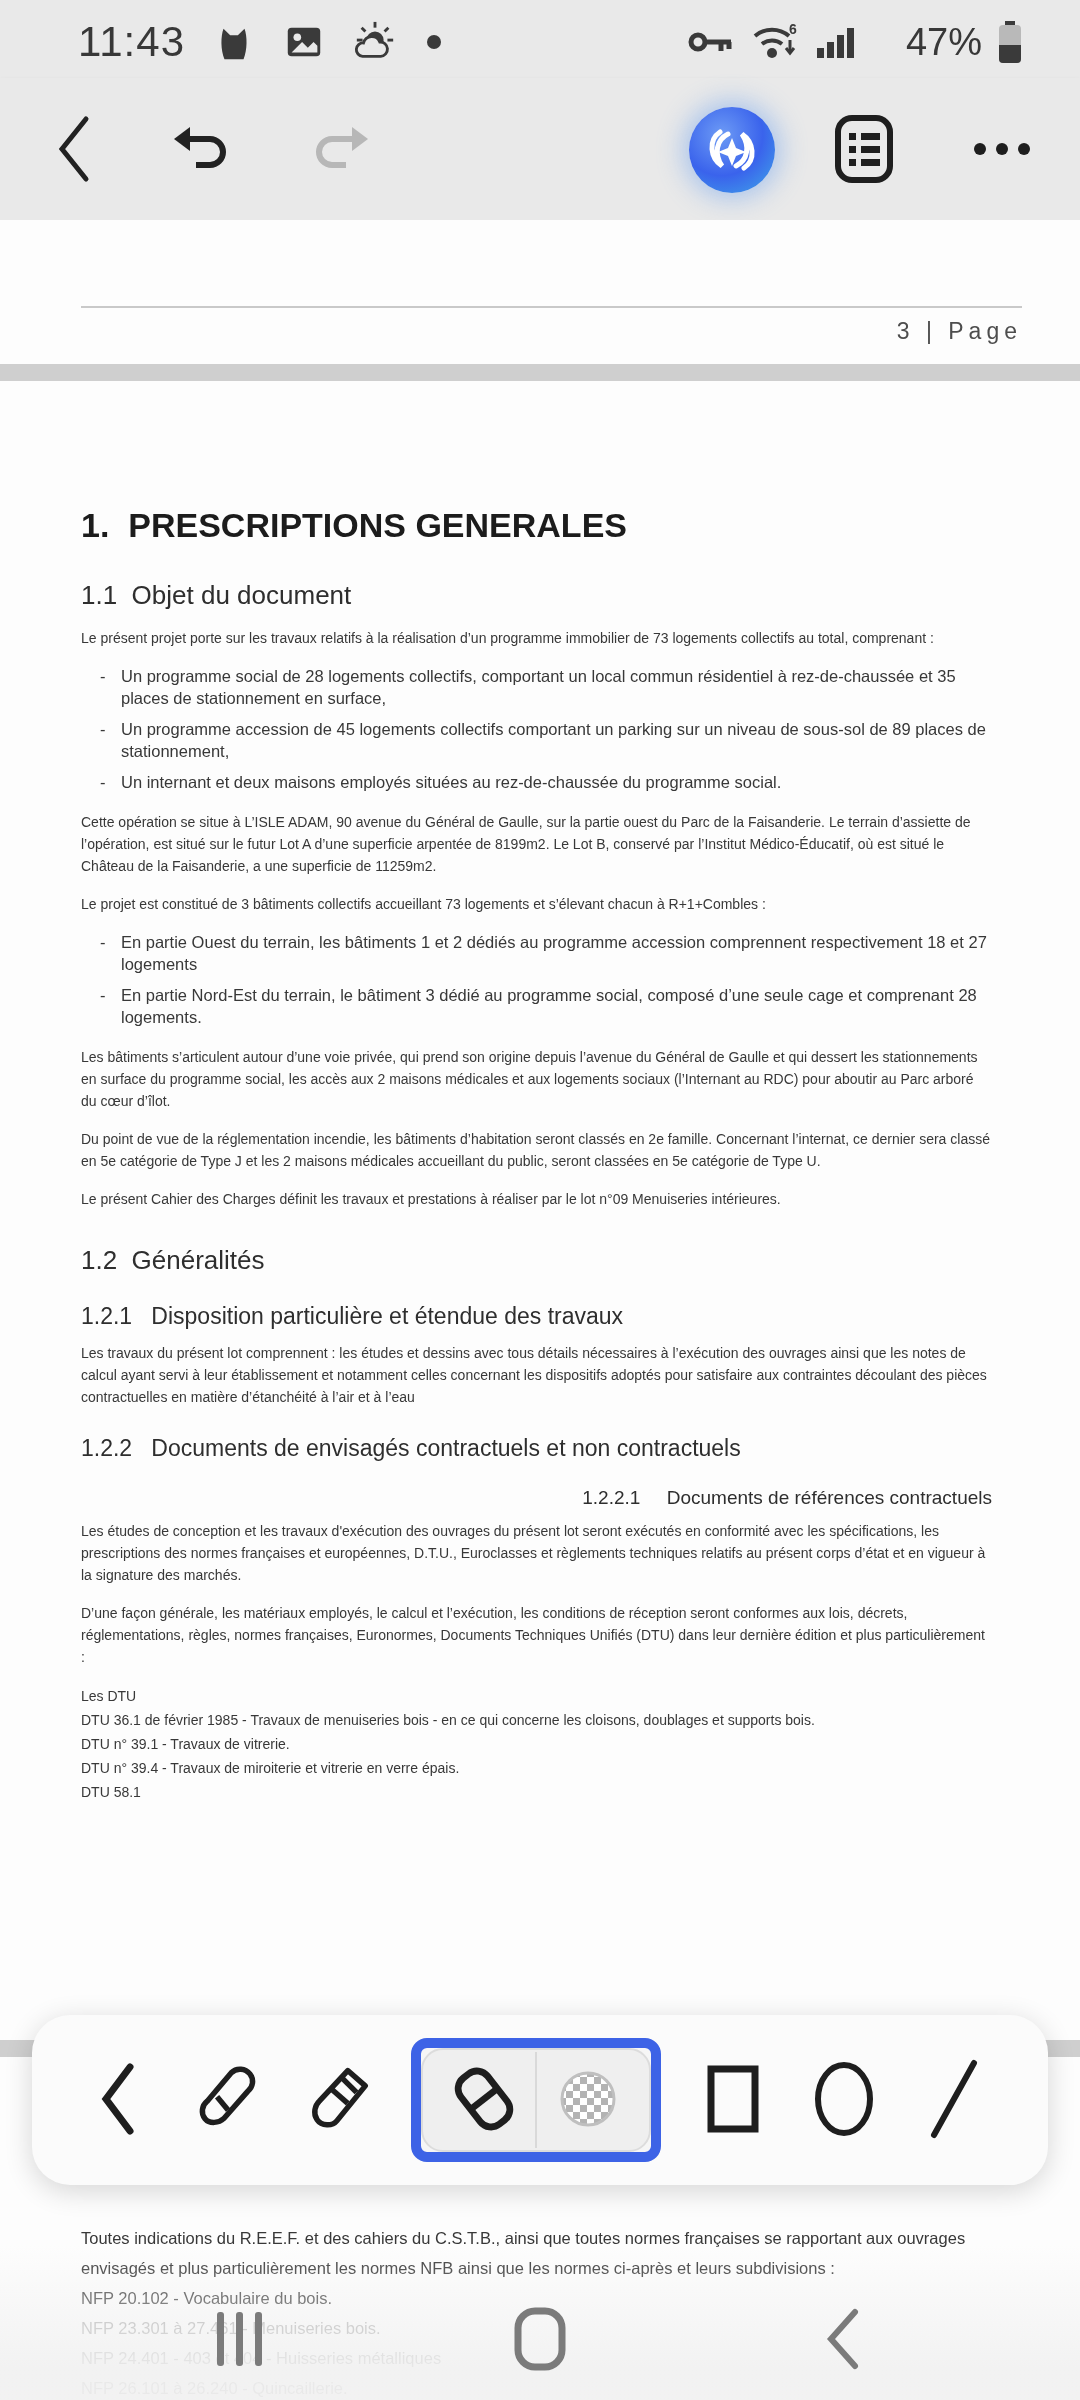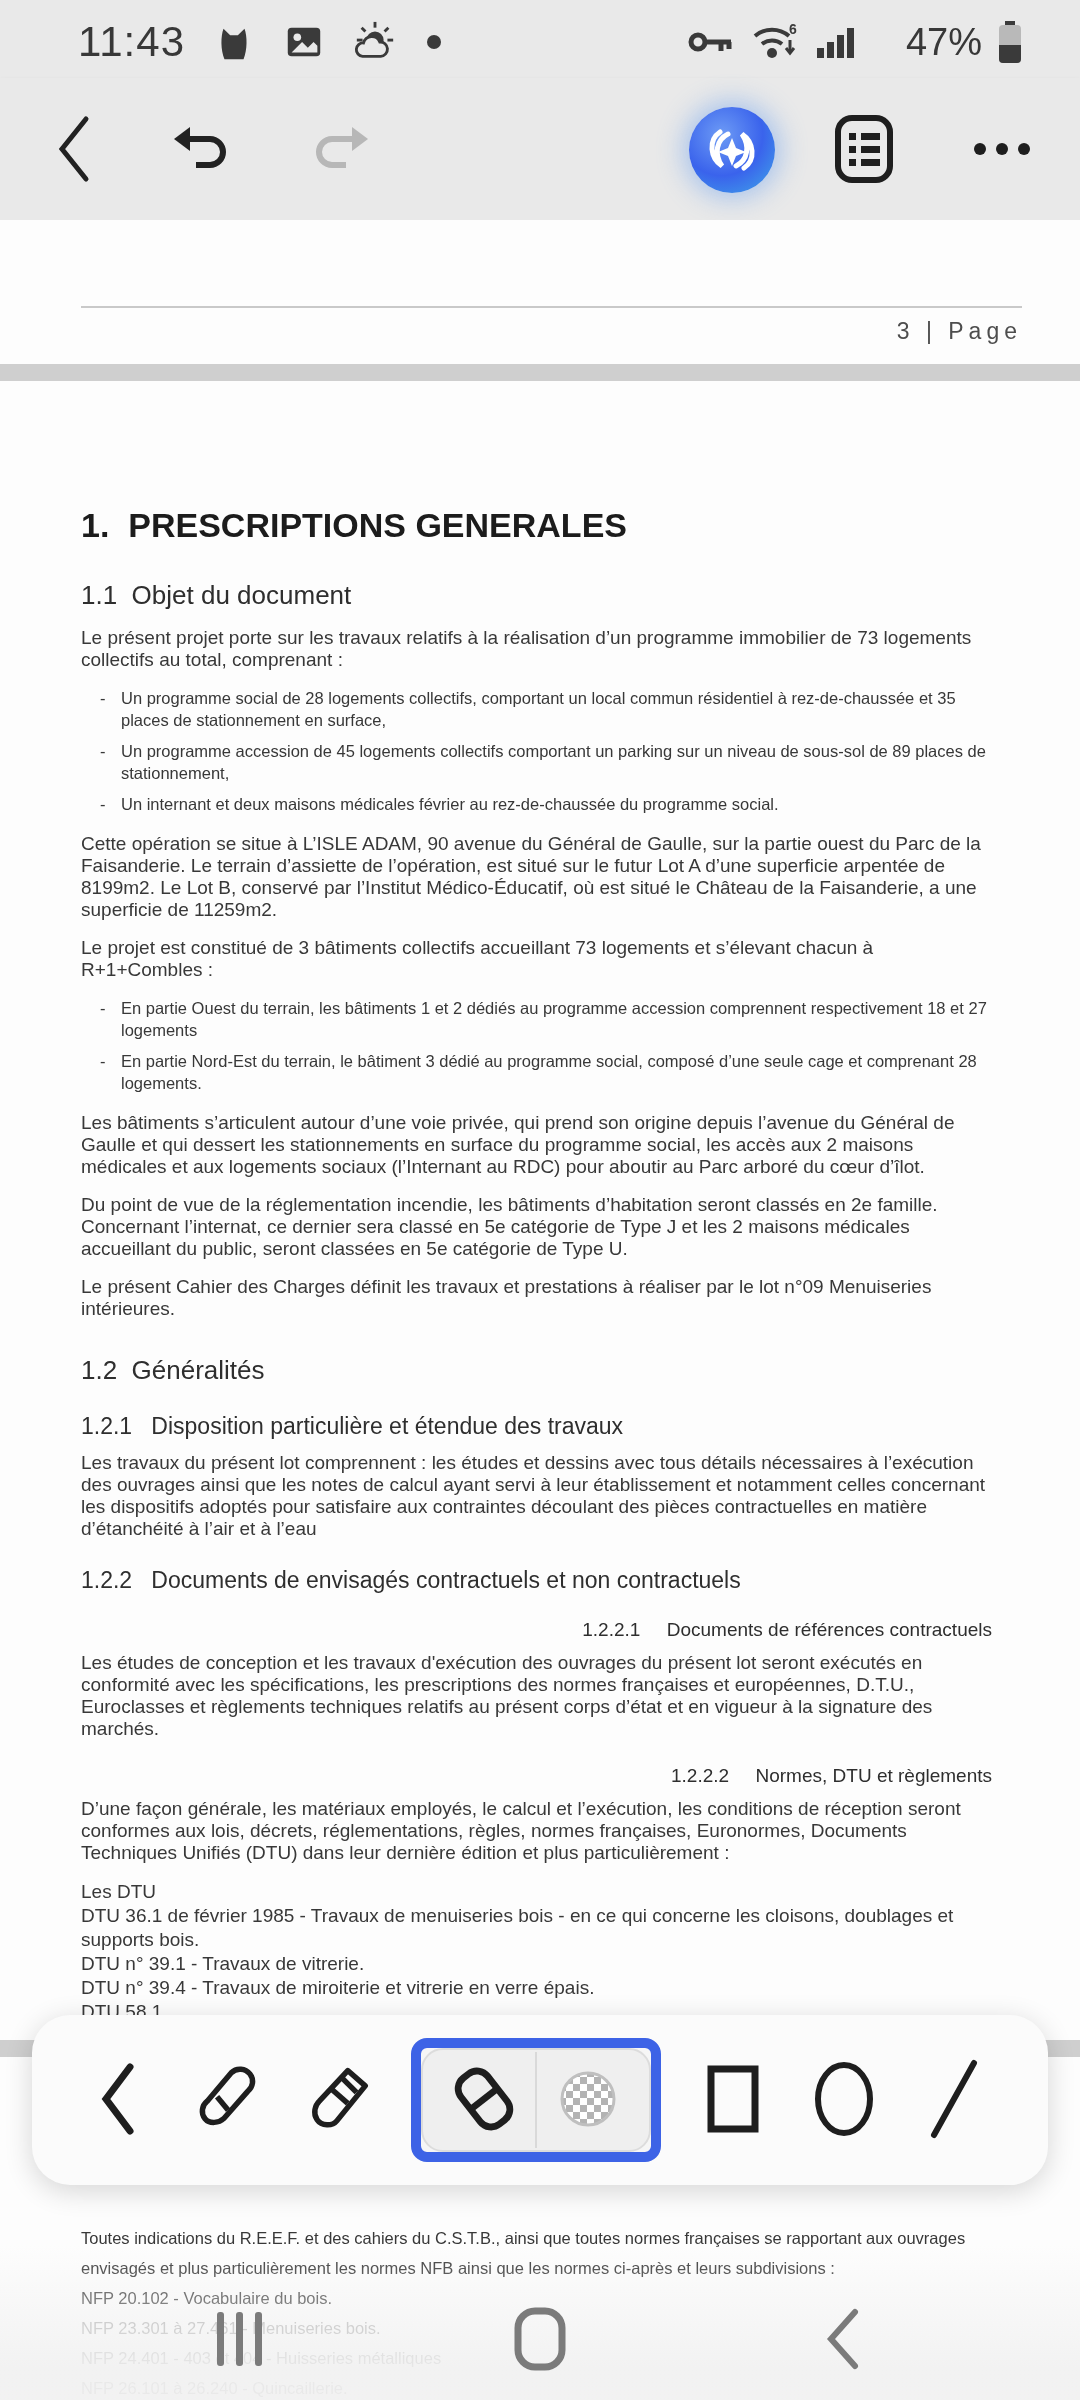--- a/index.html
+++ b/index.html
@@ -29,21 +29,21 @@
     border-top:2px solid #c9c9c9;}
   .page-footer{position:absolute;top:98px;right:58px;font-size:23px;color:#4d4d4d;
     letter-spacing:5px;}
   .page-gap{position:absolute;left:0;right:0;background:#cfcfcf;}
   .gap1{top:144px;height:17px;}
   .gap2{top:1820px;height:17px;}
   .page3{position:absolute;top:161px;left:0;right:0;height:1659px;background:#fdfdfd;
     padding:124px 88px 0 81px;box-sizing:border-box;color:#383838;overflow:hidden;}
   .page4{position:absolute;top:1837px;left:0;right:0;height:343px;background:#fdfdfd;
     padding:166px 58px 0 81px;box-sizing:border-box;color:#383838;overflow:hidden;}
-  .blk{font-size:19px;line-height:22px;}
+  .blk{font-size:14px;line-height:22px;}
   .h1{font-size:34px;line-height:40px;font-weight:bold;color:#1c1c1c;
     margin:0 0 26px 0;white-space:pre-wrap;}
   .h2{font-size:26px;line-height:32px;color:#2e2e2e;margin:34px 0 16px 0;white-space:pre-wrap;}
   .h2:first-child{margin-top:0;}
   .h3{font-size:23px;line-height:28px;color:#2e2e2e;margin:26px 0 12px 0;white-space:pre-wrap;}
   .h4{font-size:19px;line-height:24px;color:#2e2e2e;margin:24px 0 10px 0;white-space:pre-wrap;text-align:right;}
   .p{margin:0 0 16px 0;}
   .line{margin:0;line-height:24px;}
   .bullets{list-style:none;margin:2px 0 18px 0;padding:0 0 0 40px;}
   .bullets li{position:relative;font-size:16.5px;line-height:22px;margin:0 0 9px 0;}
@@ -227,38 +227,37 @@
     </div>
     <div class="page-gap gap1"></div>
     <div class="page3">
       <div>
           <div class="blk h1">1.  PRESCRIPTIONS GENERALES</div>
           <div class="blk h2">1.1  Objet du document</div>
           <div class="blk p">Le présent projet porte sur les travaux relatifs à la réalisation d’un programme immobilier de 73 logements collectifs au total, comprenant :</div>
           <ul class="bullets">
             <li>Un programme social de 28 logements collectifs, comportant un local commun résidentiel à rez-de-chaussée et 35 places de stationnement en surface,</li>
             <li>Un programme accession de 45 logements collectifs comportant un parking sur un niveau de sous-sol de 89 places de stationnement,</li>
-            <li>Un internant et deux maisons médicales février au rez-de-chaussée du programme social.</li>
+            <li>Un internant et deux maisons employés situées au rez-de-chaussée du programme social.</li>
           </ul>
           <div class="blk p">Cette opération se situe à L’ISLE ADAM, 90 avenue du Général de Gaulle, sur la partie ouest du Parc de la Faisanderie. Le terrain d’assiette de l’opération, est situé sur le futur Lot A d’une superficie arpentée de 8199m2. Le Lot B, conservé par l’Institut Médico-Éducatif, où est situé le Château de la Faisanderie, a une superficie de 11259m2.</div>
           <div class="blk p">Le projet est constitué de 3 bâtiments collectifs accueillant 73 logements et s’élevant chacun à R+1+Combles :</div>
           <ul class="bullets">
             <li>En partie Ouest du terrain, les bâtiments 1 et 2 dédiés au programme accession comprennent respectivement 18 et 27 logements</li>
             <li>En partie Nord-Est du terrain, le bâtiment 3 dédié au programme social, composé d’une seule cage et comprenant 28 logements.</li>
           </ul>
           <div class="blk p">Les bâtiments s’articulent autour d’une voie privée, qui prend son origine depuis l’avenue du Général de Gaulle et qui dessert les stationnements en surface du programme social, les accès aux 2 maisons médicales et aux logements sociaux (l’Internant au RDC) pour aboutir au Parc arboré du cœur d’îlot.</div>
           <div class="blk p">Du point de vue de la réglementation incendie, les bâtiments d’habitation seront classés en 2e famille. Concernant l’internat, ce dernier sera classé en 5e catégorie de Type J et les 2 maisons médicales accueillant du public, seront classées en 5e catégorie de Type U.</div>
           <div class="blk p">Le présent Cahier des Charges définit les travaux et prestations à réaliser par le lot n°09 Menuiseries intérieures.</div>
           <div class="blk h2">1.2  Généralités</div>
           <div class="blk h3">1.2.1   Disposition particulière et étendue des travaux</div>
           <div class="blk p">Les travaux du présent lot comprennent : les études et dessins avec tous détails nécessaires à l’exécution des ouvrages ainsi que les notes de calcul ayant servi à leur établissement et notamment celles concernant les dispositifs adoptés pour satisfaire aux contraintes découlant des pièces contractuelles en matière d’étanchéité à l’air et à l’eau</div>
           <div class="blk h3">1.2.2   Documents de envisagés contractuels et non contractuels</div>
           <div class="blk h4">1.2.2.1     Documents de références contractuels</div>
           <div class="blk p">Les études de conception et les travaux d'exécution des ouvrages du présent lot seront exécutés en conformité avec les spécifications, les prescriptions des normes françaises et européennes, D.T.U., Euroclasses et règlements techniques relatifs au présent corps d’état et en vigueur à la signature des marchés.</div>
-          <div class="blk h4">1.2.2.2     Normes, DTU et règlements</div>
           <div class="blk p">D’une façon générale, les matériaux employés, le calcul et l’exécution, les conditions de réception seront conformes aux lois, décrets, réglementations, règles, normes françaises, Euronormes, Documents Techniques Unifiés (DTU) dans leur dernière édition et plus particulièrement :</div>
           <div class="blk line">Les DTU</div>
           <div class="blk line">DTU 36.1 de février 1985 - Travaux de menuiseries bois - en ce qui concerne les cloisons, doublages et supports bois.</div>
           <div class="blk line">DTU n° 39.1 - Travaux de vitrerie.</div>
           <div class="blk line">DTU n° 39.4 - Travaux de miroiterie et vitrerie en verre épais.</div>
           <div class="blk line">DTU 58.1</div>
         </div>
     </div>
     <div class="page-gap gap2"></div>
     <div class="page4">

